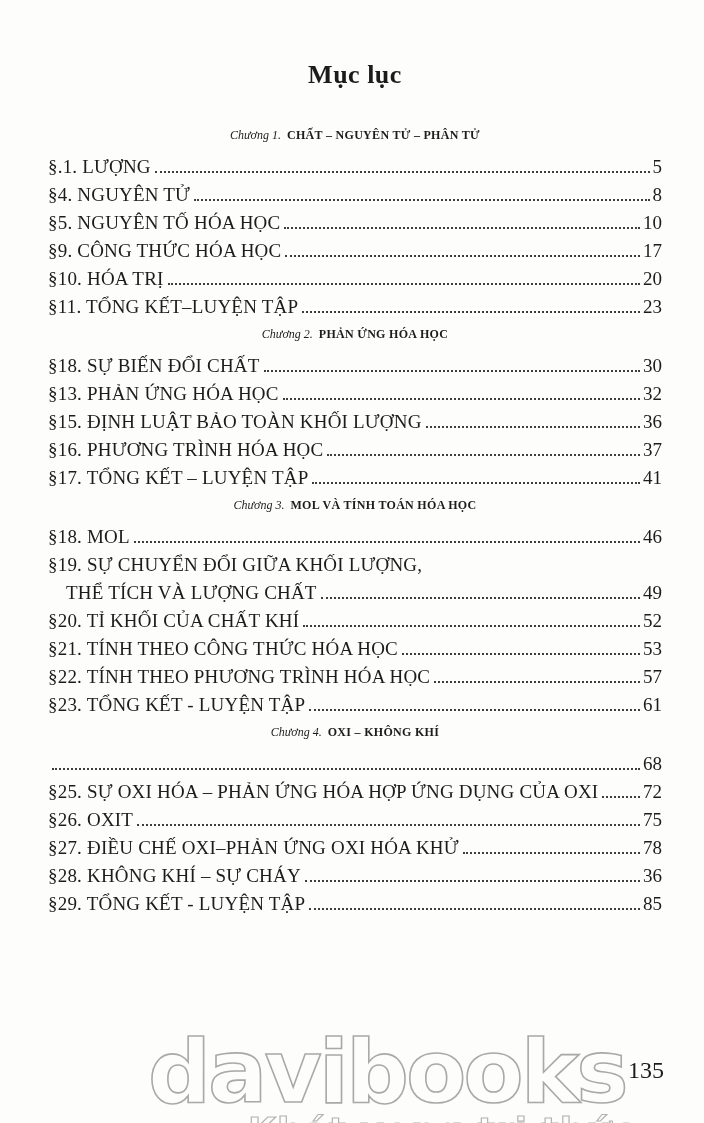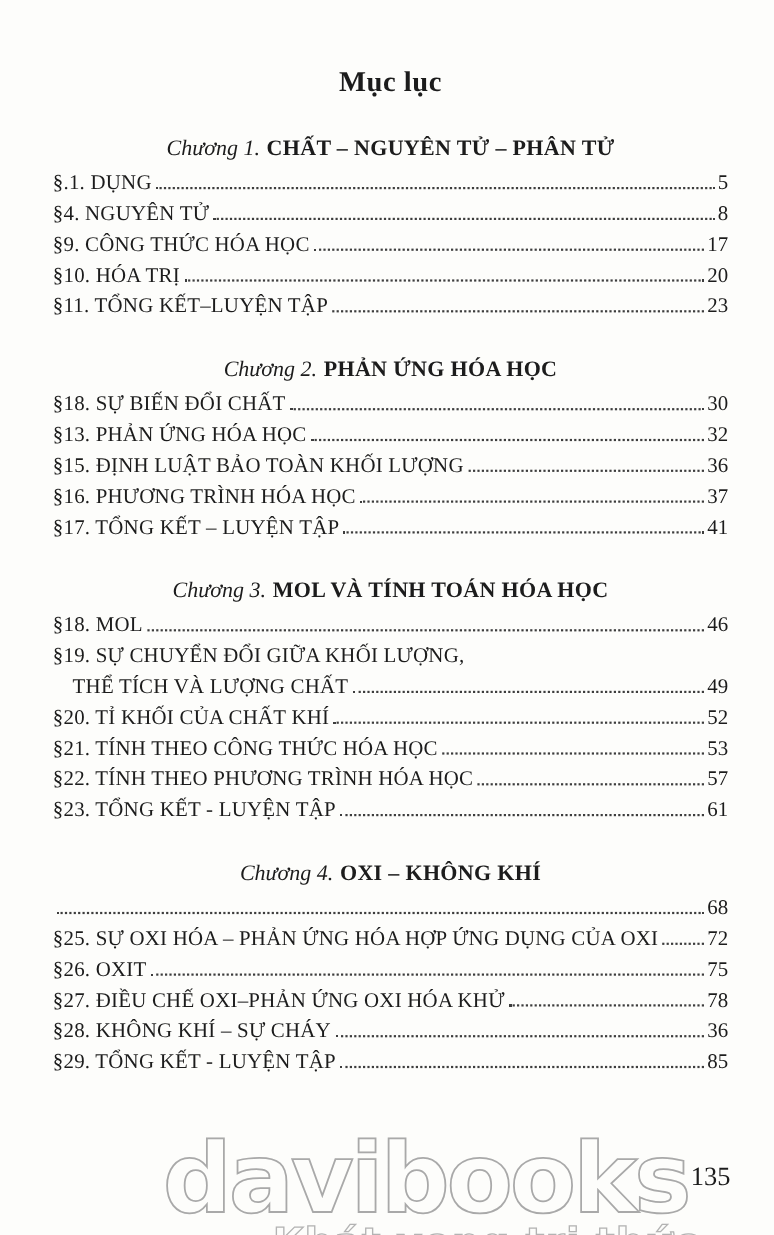--- a/index.html
+++ b/index.html
@@ -18,24 +18,24 @@
     padding: 60px 42px 0 48px;
     z-index: 1;
   }
   .toc-title {
     text-align: center;
     font-size: 26px;
     font-weight: bold;
     letter-spacing: 0.5px;
     margin-bottom: 32px;
   }
-  .chapter + .chapter { margin-top: 30px; }
+  .chapter + .chapter { }
   .chapter-heading {
     text-align: center;
-    font-size: 20px;
+    font-size: 12px;
     line-height: 26px;
     margin-bottom: 5px;
     white-space: nowrap;
   }
   .ch-label { font-style: italic; margin-right: 6px; }
   .ch-title { font-weight: bold; letter-spacing: 0.3px; }
   .toc-row {
     display: flex;
     align-items: baseline;
     font-size: 19px;
@@ -97,28 +97,33 @@
 
 <div class="page">
 
   <h1 class="toc-title">Mục lục</h1>
 
   <section class="chapter">
     <div class="chapter-heading">
       <span class="ch-label">Chương 1.</span><span class="ch-title">CHẤT – NGUYÊN TỬ – PHÂN TỬ</span>
     </div>
     <div class="toc-row">
-      <span class="entry-label">§.1. DỤNG</span>
+      <span class="entry-label">§.1. LƯỢNG</span>
         <span class="dots"></span>
         <span class="pagenum">5</span>
     </div>
     <div class="toc-row">
       <span class="entry-label">§4. NGUYÊN TỬ</span>
         <span class="dots"></span>
         <span class="pagenum">8</span>
+    </div>
+    <div class="toc-row">
+      <span class="entry-label">§5. NGUYÊN TỐ HÓA HỌC</span>
+        <span class="dots"></span>
+        <span class="pagenum">10</span>
     </div>
     <div class="toc-row">
       <span class="entry-label">§9. CÔNG THỨC HÓA HỌC</span>
         <span class="dots"></span>
         <span class="pagenum">17</span>
     </div>
     <div class="toc-row">
       <span class="entry-label">§10. HÓA TRỊ</span>
         <span class="dots"></span>
         <span class="pagenum">20</span>

